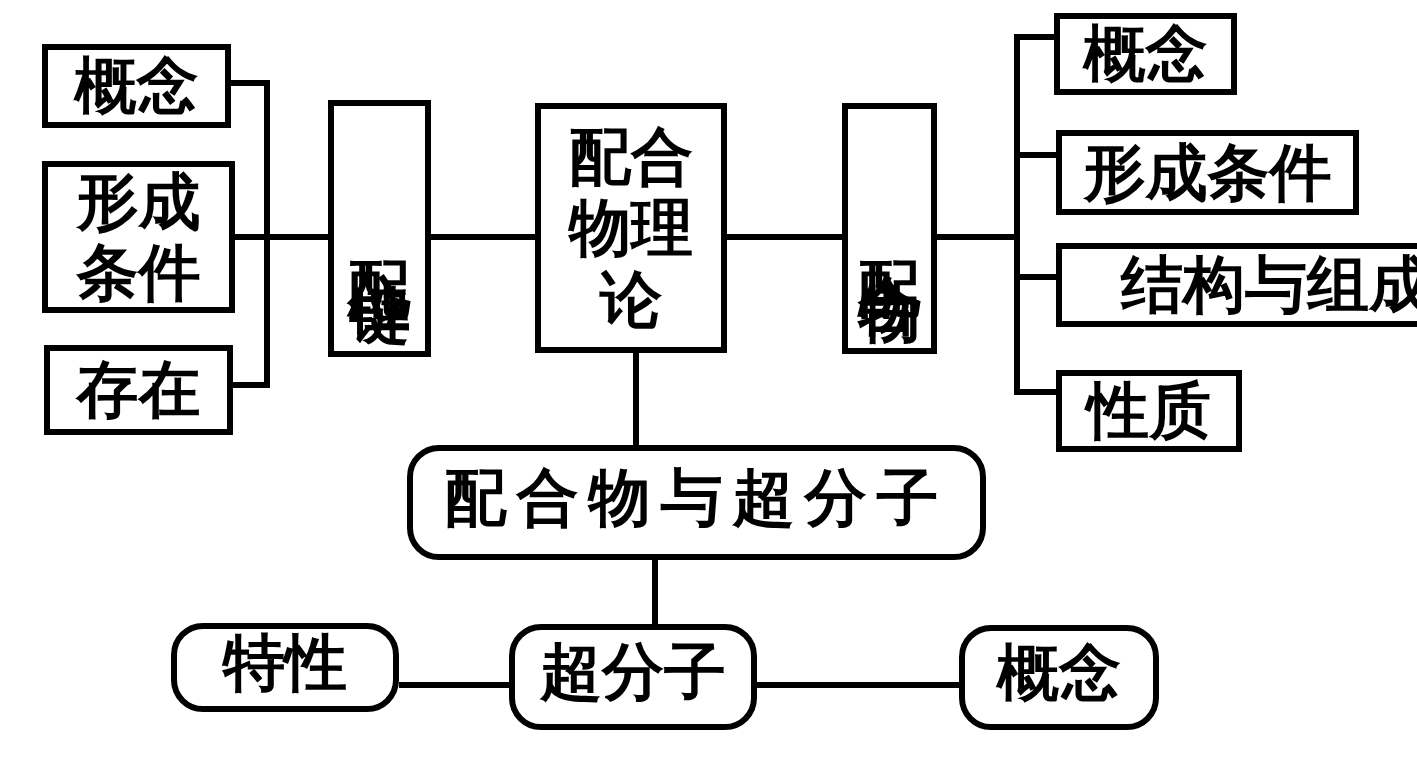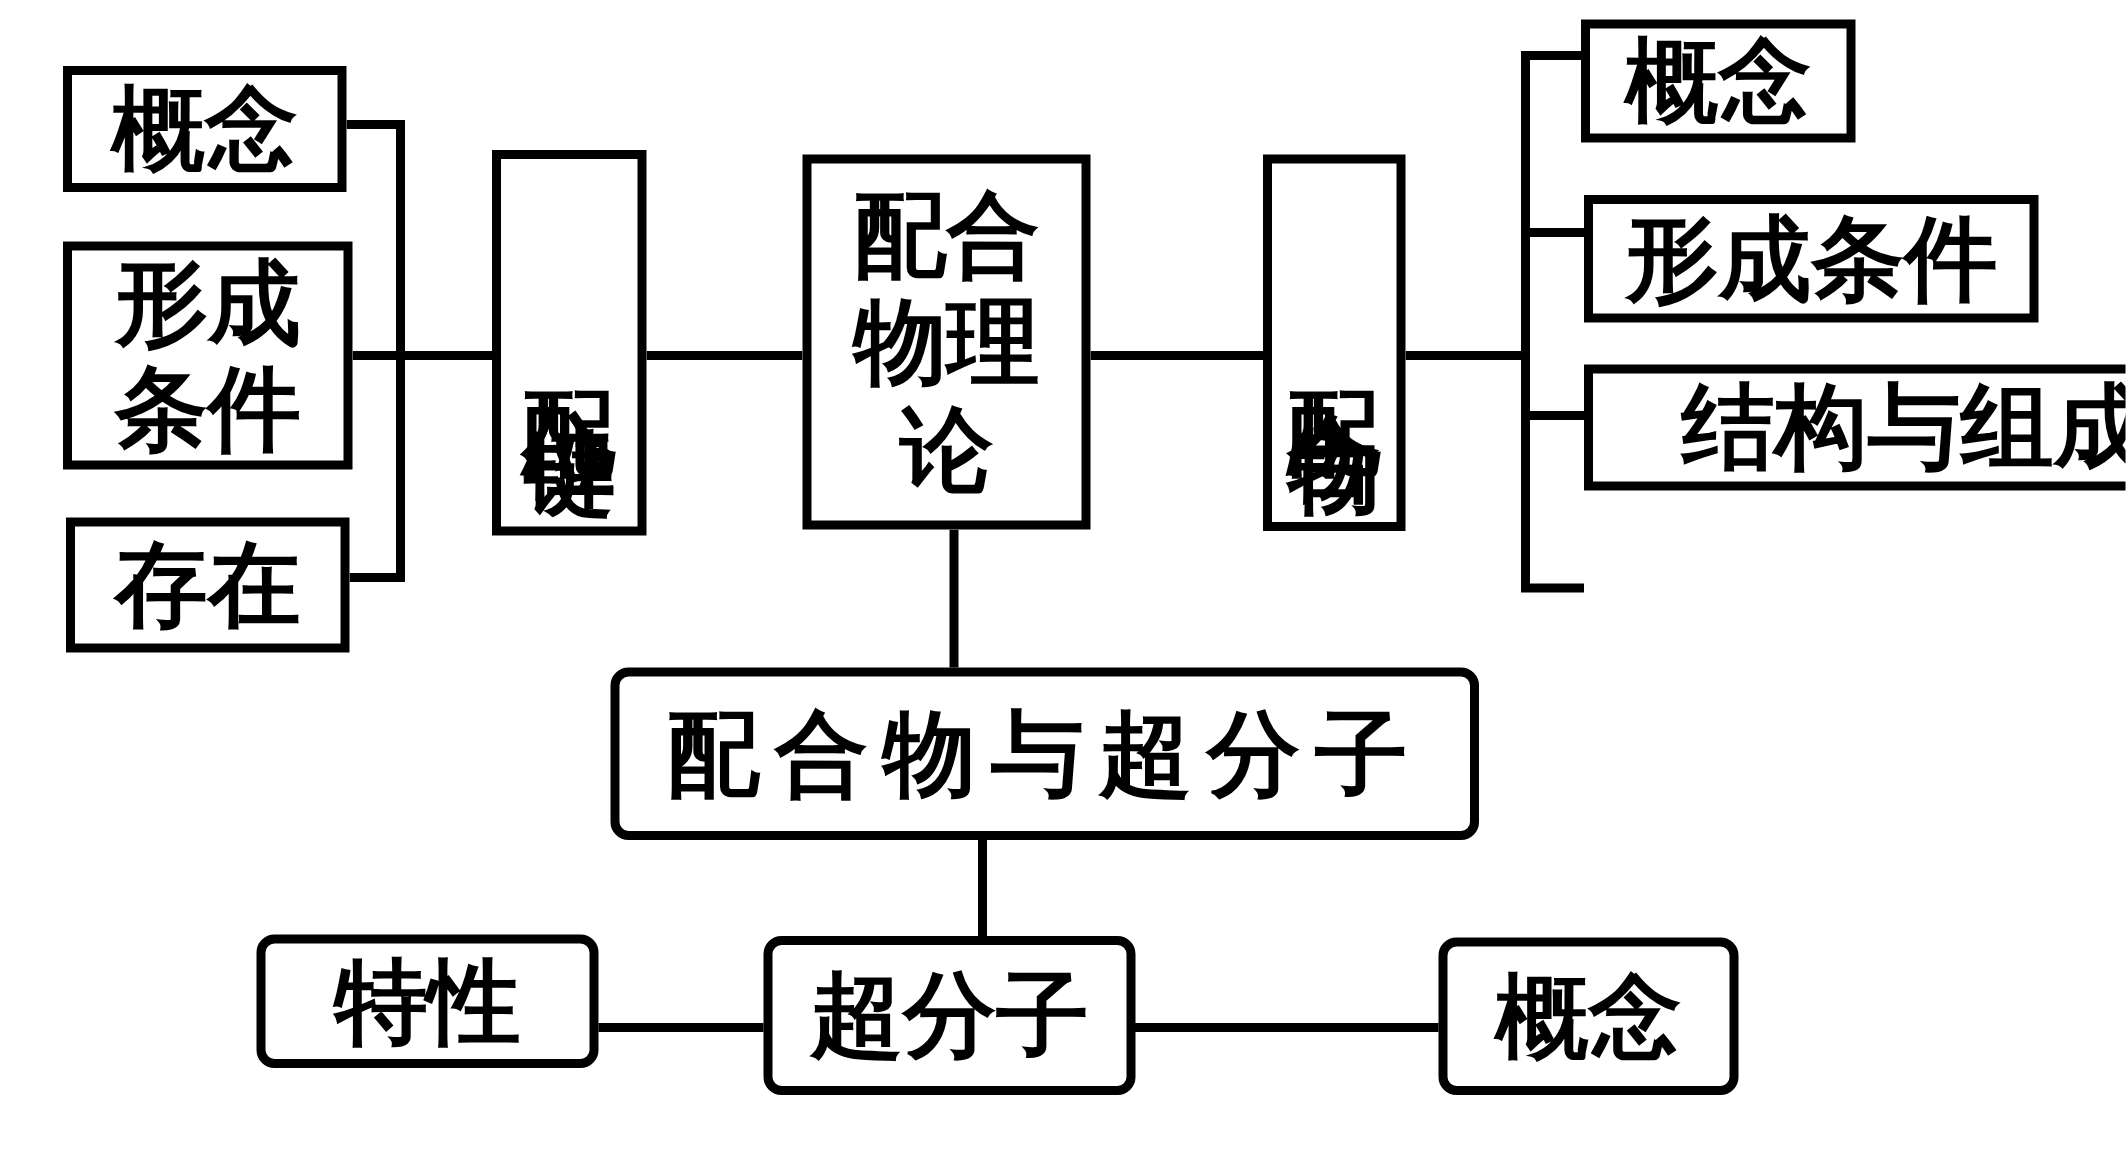--- a/index.html
+++ b/index.html
@@ -24,21 +24,22 @@
     border: 6px solid #000000;
     background: #ffffff;
     display: flex;
     align-items: center;
     justify-content: center;
     text-align: center;
     font-size: 62px;
     line-height: 1.15;
   }
   .rounded {
-    border-radius: 12px;
+    border-radius: 32px;
+    font-family: Liberation Mono, monospace;
   }
   .vtext {
     writing-mode: vertical-rl;
     text-orientation: upright;
     letter-spacing: 12px;
   }
   .wide-spacing {
     letter-spacing: 10px;
   }
   .line {
@@ -113,20 +114,21 @@
   <div class="node" id="n-theory">配合物理论</div>
 
   <div class="node vtext" id="n-compound">配合物</div>
 
   <div class="node" id="n-right-concept">概念</div>
 
   <div class="node" id="n-right-formation">形成条件</div>
 
   <div class="node" id="n-structure">结构与组成</div>
 
+  <div class="node" id="n-properties">性质</div>
 
   <div class="node rounded wide-spacing" id="n-supra-combo">配合物与超分子</div>
 
   <div class="node rounded" id="n-supramolecule">超分子</div>
 
   <div class="node rounded" id="n-characteristics">特性</div>
 
   <div class="node rounded" id="n-bottom-concept">概念</div>
 
 </div>

